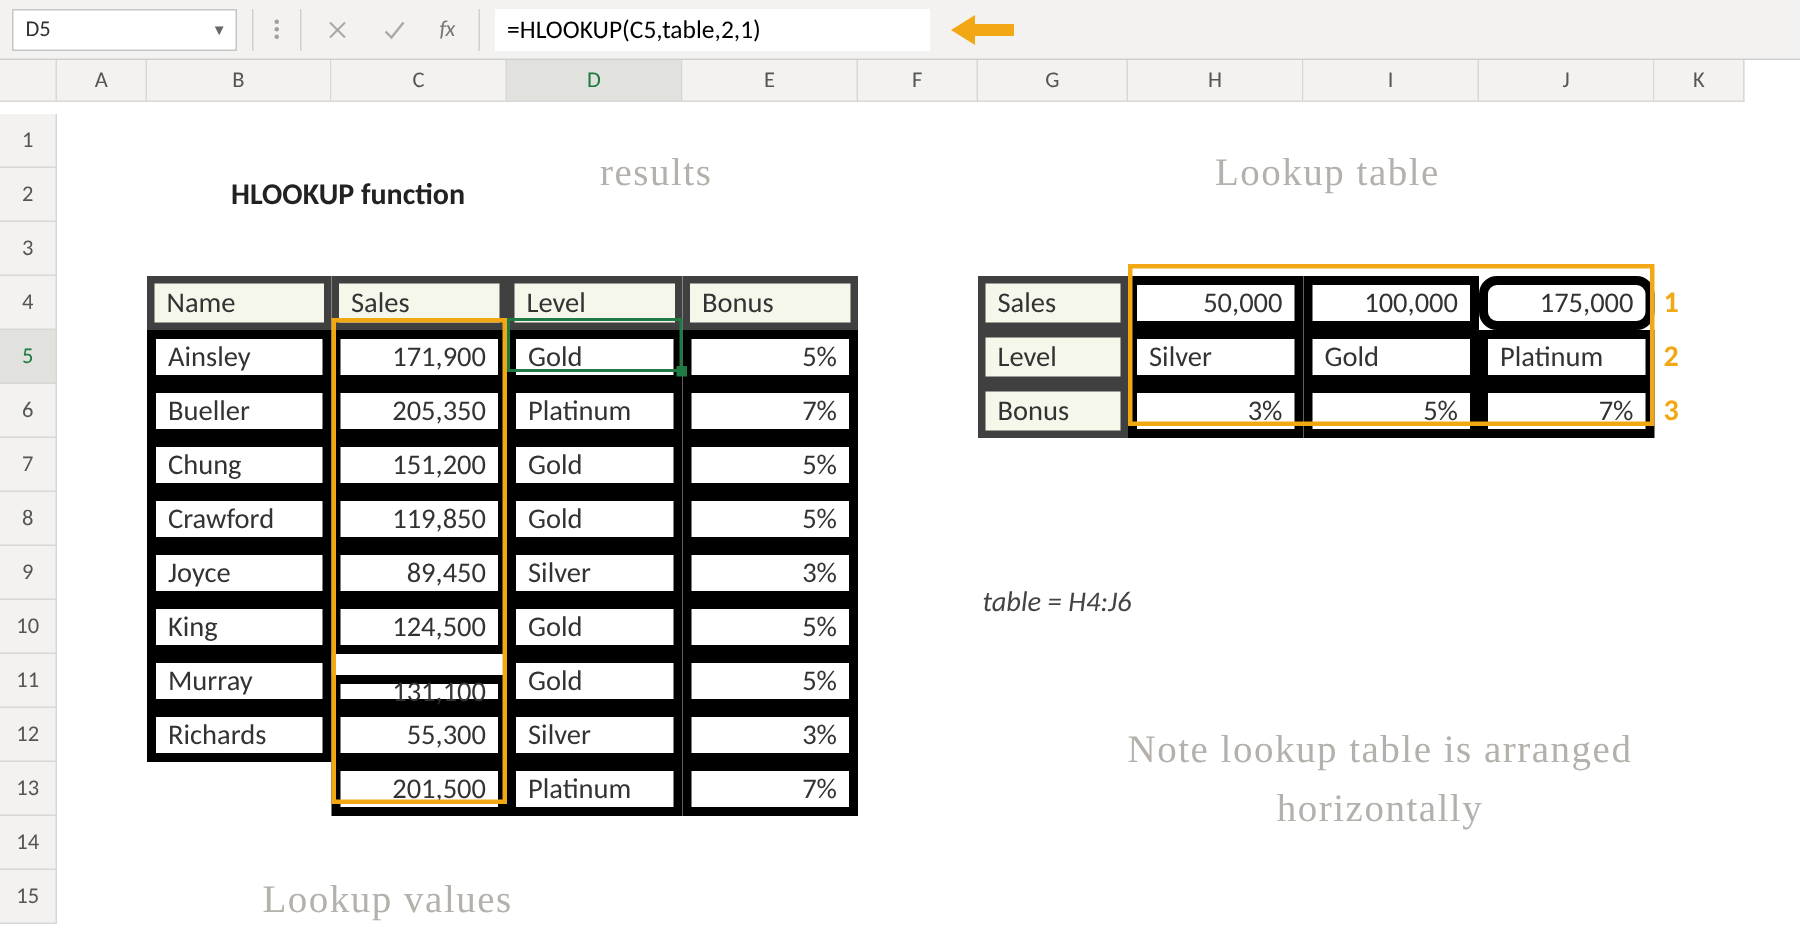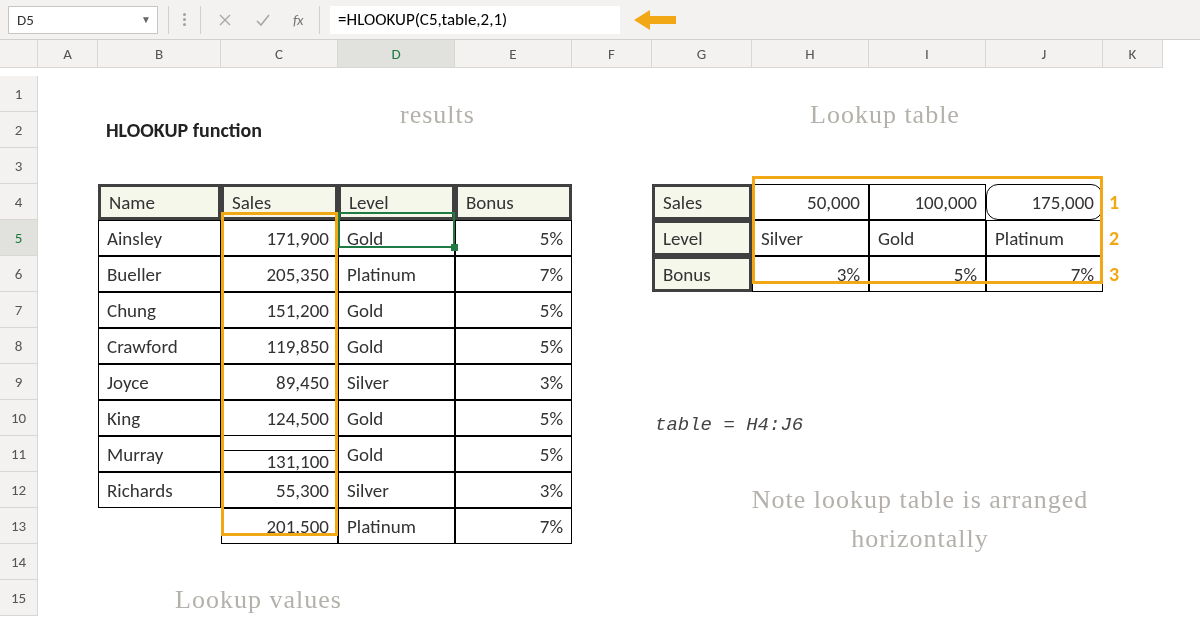--- a/index.html
+++ b/index.html
@@ -104,29 +104,30 @@
     padding: 0 8px;
     display: flex;
     align-items: center;
     font-size: 19px;
     color: #333;
     background: #fff;
   }
   .cell.right { justify-content: flex-end; }
   .cell.hdr {
     background: #f4f7ea;
-    border: 3px solid #404040;
+    border: 5px solid #404040;
   }
   .cell.tblcell {
-    border: 1px solid #000000;
+    border: 6px solid #000000;
   }
   .cell.title {
     font-weight: bold;
     font-size: 20px;
     color: #222;
+    margin-left: 48px;
   }
 
   
   .rownum-anno {
     color: #f2a815;
     font-weight: bold;
     font-size: 20px;
     display: flex; align-items: center; justify-content: flex-start;
     padding-left: 6px;
   }
@@ -310,13 +311,13 @@
   <div class="hl" style="left:752px; top:136px; width:351px; height:108px;"></div>
 
   <div class="active-cell-outline" style="left:338px; top:172px; width:117px; height:36px;"></div>
   <div class="fill-handle" style="left:451px; top:204px;"></div>
 </div>
 
 <div class="hand" style="left:400px; top:100px;">results</div>
 <div class="hand" style="left:810px; top:100px;">Lookup table</div>
 <div class="hand" style="left:175px; top:585px;">Lookup values</div>
 <div class="hand" style="left:740px; top:480px; width:360px; text-align:center; line-height:1.5;">Note lookup table is arranged horizontally</div>
-<div class="formula-note" style="left:655px; top:414px;font-family:Liberation Mono, monospace;">table = H4:J6</div>
+<div class="formula-note" style="left:655px; top:390px;">table = H4:J6</div>
 
 </body></html>

